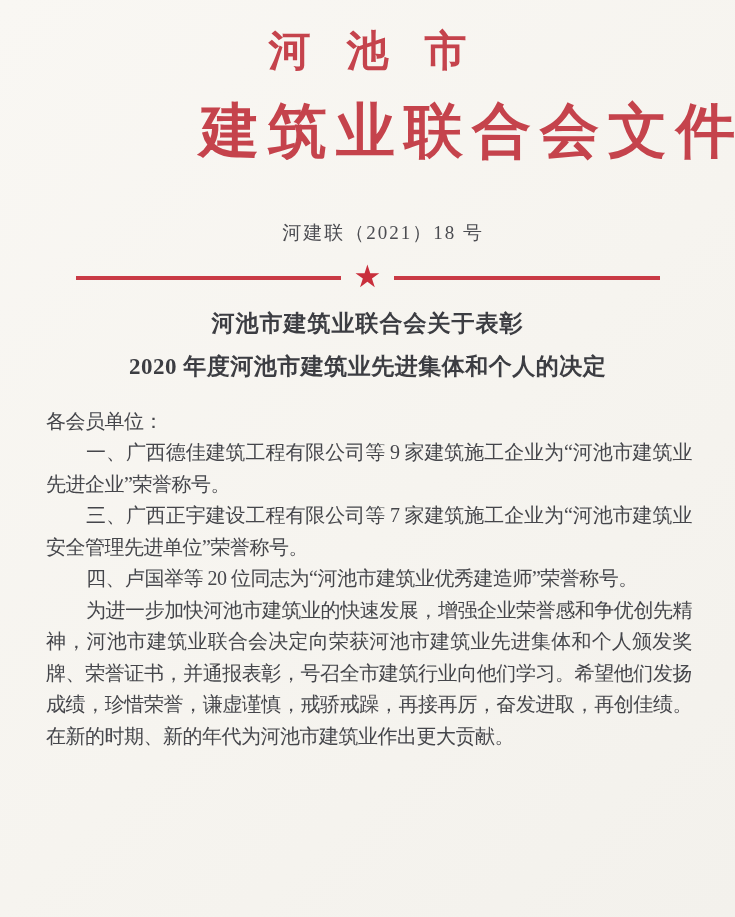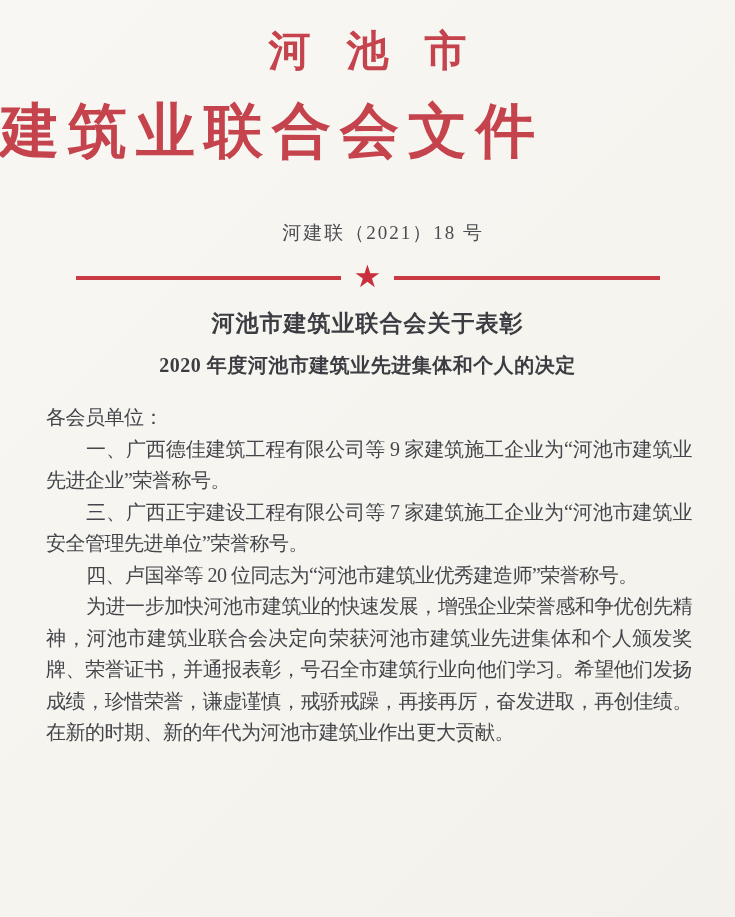--- a/index.html
+++ b/index.html
@@ -29,21 +29,21 @@
     line-height: 1;
     font-weight: 700;
     color: #c5434c;
   }
   .org-line1 .spaced {
     letter-spacing: 36px;
     margin-right: -36px;
   }
   .org-line2 {
     margin-top: 27px;
-    text-align: left;
+    text-align: right;
     font-size: 59px;
     line-height: 1.1;
     font-weight: 700;
     color: #c5434c;
   }
   .org-line2 .spaced {
     letter-spacing: 9px;
     margin-right: -9px;
   }
 
@@ -90,21 +90,21 @@
     font-weight: 700;
     color: #3c3d42;
   }
   .title-line1 {
     font-size: 23px;
     line-height: 1.2;
     letter-spacing: 1px;
   }
   .title-line2 {
     margin-top: 16px;
-    font-size: 20px;
+    font-size: 23px;
     line-height: 1.2;
     letter-spacing: 0.5px;
   }
 
   
   .doc-body {
     margin: 25px 43px 0 46px;
     font-size: 20px;
     letter-spacing: -0.5px;
     line-height: 31.5px;

